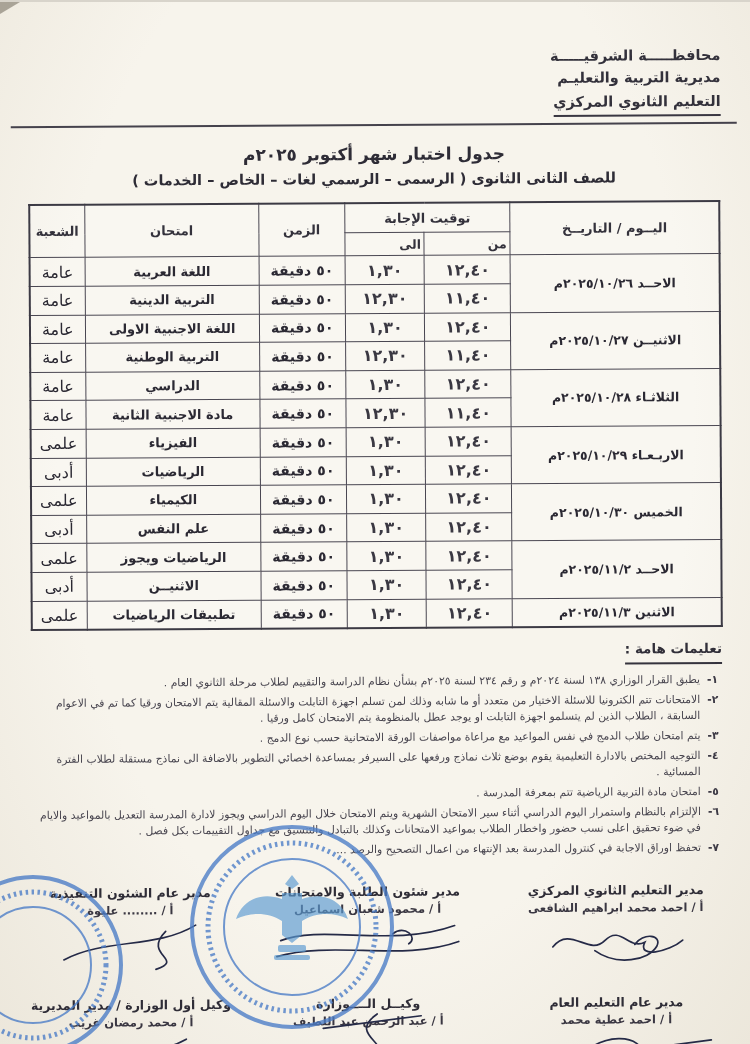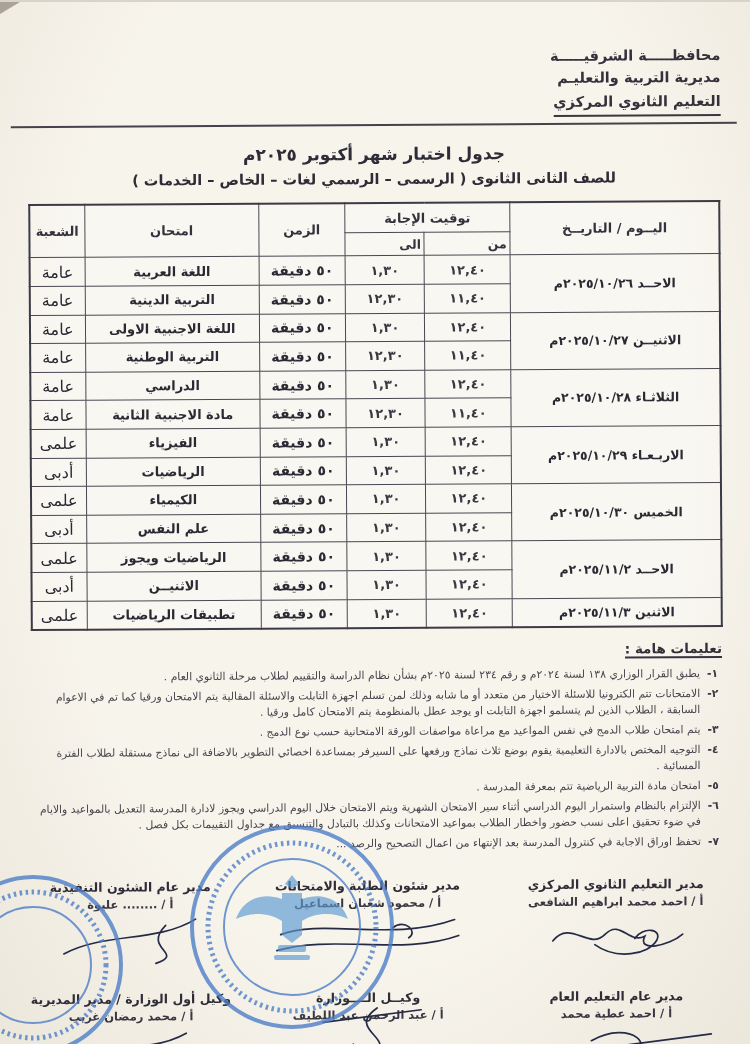--- a/index.html
+++ b/index.html
@@ -30,28 +30,28 @@
 
   
   table.exam{border-collapse:collapse;width:692px;margin:15px auto 0 auto;direction:rtl;
     border:2.6px solid #3c3a44;background:rgba(255,255,255,.25);}
   .exam th,.exam td{border:1.6px solid #4a4752;text-align:center;vertical-align:middle;padding:1px 3px;}
   .exam thead th{font-size:13px;font-weight:bold;color:#34323c;}
   .exam thead tr.r1 th{height:26px;}
   .exam thead tr.r2 th{height:20px;font-size:12.5px;text-align:right;}
   .exam tbody td{height:25.6px;}
   .c-day{font-size:12.5px;font-weight:bold;letter-spacing:0;}
-  .c-time{font-size:13px;font-weight:bold;color:#3a3842;}
+  .c-time{font-size:16px;font-weight:bold;color:#3a3842;}
   .c-dur{font-size:14px;font-weight:bold;}
   .c-subj{font-size:13px;font-weight:bold;}
   .c-branch{font-size:16px;font-weight:normal;}
 
   
   .inst-head{margin:13px 30px 0 0;display:inline-block;font-size:13.5px;font-weight:bold;
-    border-bottom:2px solid #35333d;padding-bottom:0;color:#312f39;}
+    border-bottom:2px solid #35333d;padding-bottom:6px;color:#312f39;}
   ul.inst-list{list-style:none;margin:8px 34px 0 22px;padding:0;}
   ul.inst-list li{display:flex;gap:7px;align-items:flex-start;
     font-size:10.8px;line-height:1.45;color:#47444e;margin-bottom:4.5px;}
   .inum{flex:0 0 auto;font-weight:bold;color:#3d3a45;}
   .itext{flex:1 1 auto;text-align:right;}
 
   
   .sig-zone{position:relative;margin:26px 10px 0 10px;height:210px;}
   .sig-grid{display:grid;grid-template-columns:35% 33% 32%;direction:rtl;}
   .sig{position:relative;text-align:center;height:100px;}

